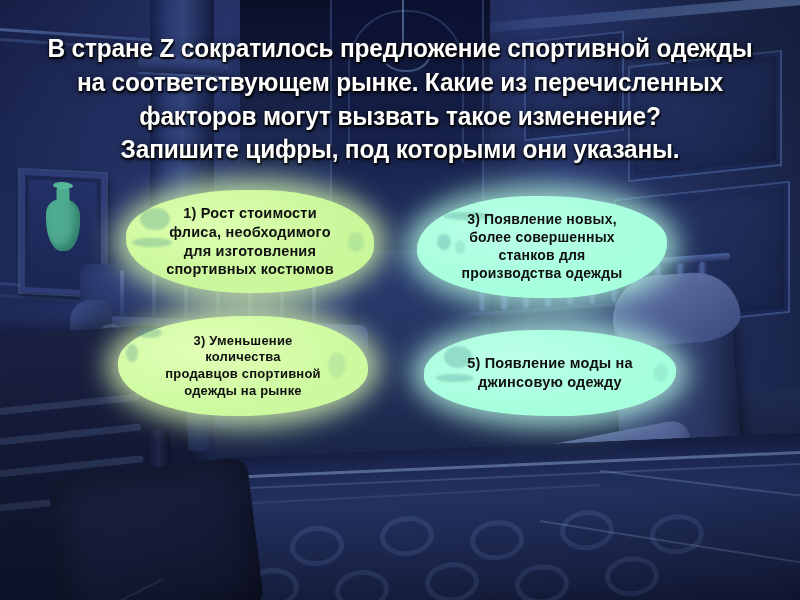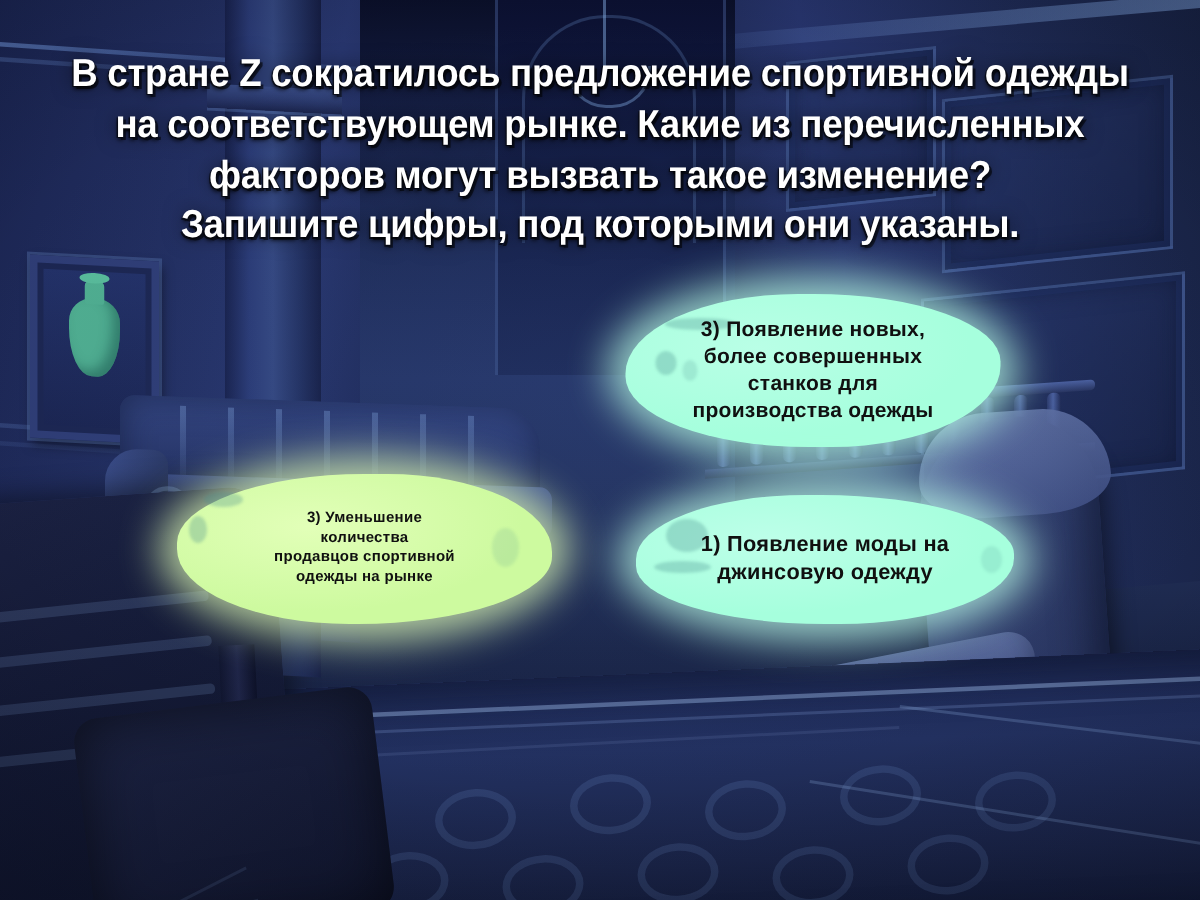--- a/index.html
+++ b/index.html
@@ -322,21 +322,21 @@
   }
   .blob-txt{position:relative;z-index:3;padding:0 16px;}
   .speck{
     position:absolute;z-index:2;border-radius:50%;
     background:rgba(70,140,140,.30);
     filter:blur(1.2px);
   }
 
   #b1{left:126px;top:190px;width:248px;height:103px;font-size:14.5px;}
   #b2{left:417px;top:196px;width:250px;height:102px;font-size:14px;}
-  #b3{left:118px;top:316px;width:250px;height:100px;font-size:10px;}
+  #b3{left:118px;top:316px;width:250px;height:100px;font-size:13px;}
   #b4{left:424px;top:330px;width:252px;height:86px;font-size:14.5px;}
   #b5{left:268px;top:441px;width:272px;height:99px;font-size:14.5px;}
 </style>
 </head>
 <body>
 
 <div id="stage">
 
   <div class="scene">
     <div class="bg-base"></div>
@@ -446,20 +446,31 @@
     </div>
 
     <div class="bg-vignette"></div>
   </div>
 
   <div class="title" style="color: rgb(255, 255, 255);">В стране Z сократилось предложение спортивной одежды
 на соответствующем рынке. Какие из перечисленных
 факторов могут вызвать такое изменение?
 Запишите цифры, под которыми они указаны.</div>
 
+  <div class="bubble" id="b1">
+    <div class="glow" style="background: rgb(221, 255, 176);"></div>
+    <div class="blob b1" style="background: radial-gradient(at 35% 35%, rgb(221, 255, 176) 0%, rgb(201, 247, 154) 62%, rgb(201, 247, 154) 100%);"></div>
+    <div class="speck" style="left:14px;top:18px;width:30px;height:22px"></div>
+    <div class="speck" style="left:6px;top:48px;width:40px;height:9px"></div>
+    <div class="speck" style="right:10px;top:42px;width:16px;height:20px;opacity:.5"></div>
+    <div class="blob-txt" style="color: rgb(16, 16, 16);">1) Рост стоимости
+флиса, необходимого
+для изготовления
+спортивных костюмов</div>
+  </div>
 
   <div class="bubble" id="b2">
     <div class="glow" style="background: rgb(185, 255, 230);"></div>
     <div class="blob b2" style="background: radial-gradient(at 35% 35%, rgb(185, 255, 230) 0%, rgb(166, 255, 221) 62%, rgb(166, 255, 221) 100%);"></div>
     <div class="speck" style="left:26px;top:16px;width:48px;height:8px"></div>
     <div class="speck" style="left:20px;top:38px;width:14px;height:16px"></div>
     <div class="speck" style="left:38px;top:44px;width:10px;height:14px;opacity:.6"></div>
     <div class="blob-txt" style="color: rgb(16, 16, 16);">3) Появление новых,
 более совершенных
 станков для
@@ -477,18 +488,18 @@
 продавцов спортивной
 одежды на рынке</div>
   </div>
 
   <div class="bubble" id="b4">
     <div class="glow" style="background: rgb(189, 255, 233);"></div>
     <div class="blob b4" style="background: radial-gradient(at 35% 35%, rgb(189, 255, 233) 0%, rgb(166, 255, 221) 62%, rgb(166, 255, 221) 100%);"></div>
     <div class="speck" style="left:20px;top:16px;width:28px;height:22px"></div>
     <div class="speck" style="left:12px;top:44px;width:38px;height:8px"></div>
     <div class="speck" style="right:8px;top:34px;width:14px;height:18px;opacity:.5"></div>
-    <div class="blob-txt" style="color: rgb(16, 16, 16);">1) Появление моды на
+    <div class="blob-txt" style="color: rgb(16, 16, 16);">5) Появление моды на
 джинсовую одежду</div>
   </div>
 
 
 </div>
 
 </body></html>

